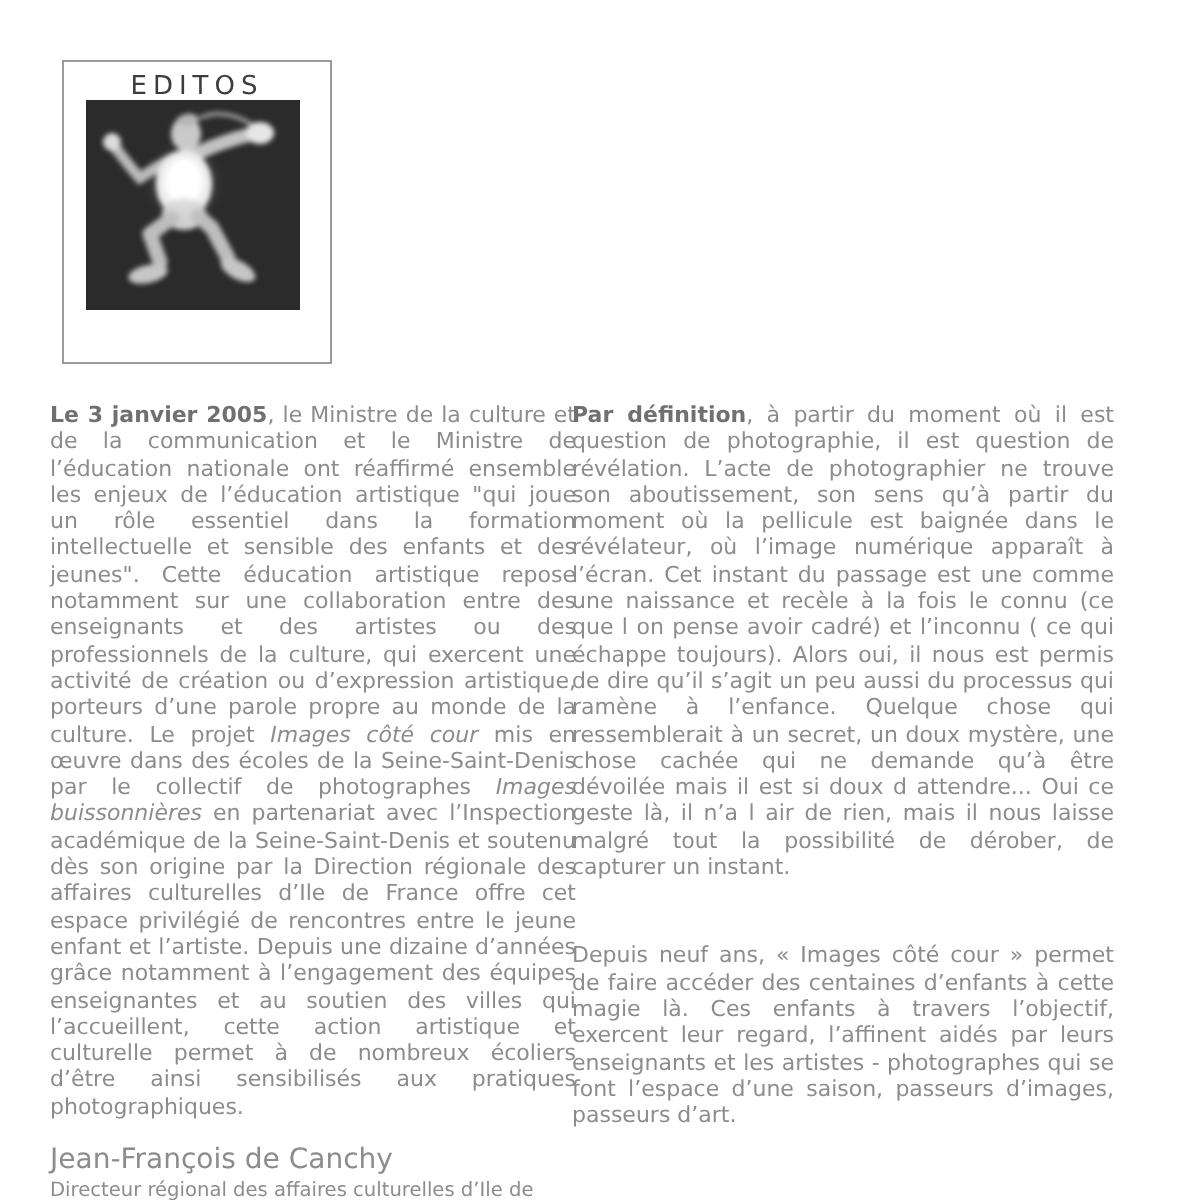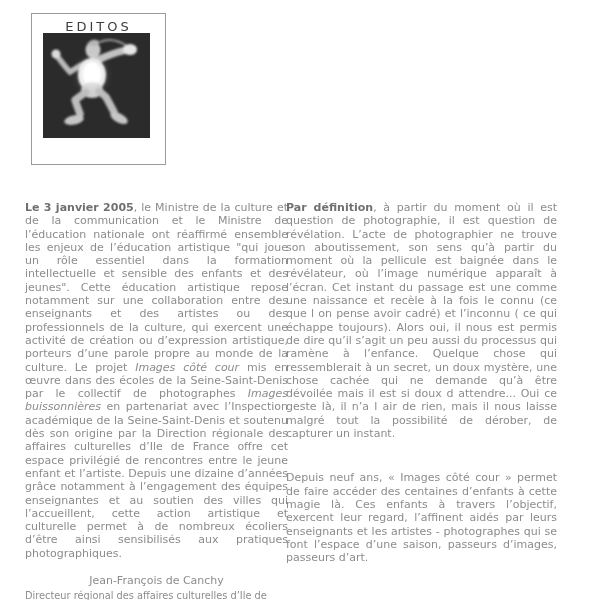--- a/index.html
+++ b/index.html
@@ -13,21 +13,21 @@
     height: 600px;
     background: #ffffff;
     font-family: "DejaVu Sans", "Liberation Sans", sans-serif;
     overflow: hidden;
   }
 
   
   .editos-box {
     position: absolute;
     left: 31px;
-    top: 13px;
+    top: 30px;
     width: 133px;
     height: 150px;
     border: 1px solid #9b9b9b;
     background: #ffffff;
   }
   .editos-title {
     margin-top: 5px;
     text-align: center;
     font-size: 13px;
     letter-spacing: 3px;
@@ -59,24 +59,24 @@
     text-align: justify;
   }
   .para-gap { margin-top: 31px; }
 
   .seg-bold   { font-weight: bold; color: #707070; }
   .seg-italic { font-style: italic; }
   .seg-normal { }
 
   .sig-name {
     margin: 13px 0 0 0;
-    font-size: 11px;
+    font-size: 14px;
     line-height: 15px;
     color: #8c8c8c;
-    text-align: center;
+    text-align: left;
   }
   .sig-title {
     margin: 1px 0 0 0;
     font-size: 9.8px;
     line-height: 13px;
     color: #8c8c8c;
     text-align: left;
   }
 </style>
 </head>

